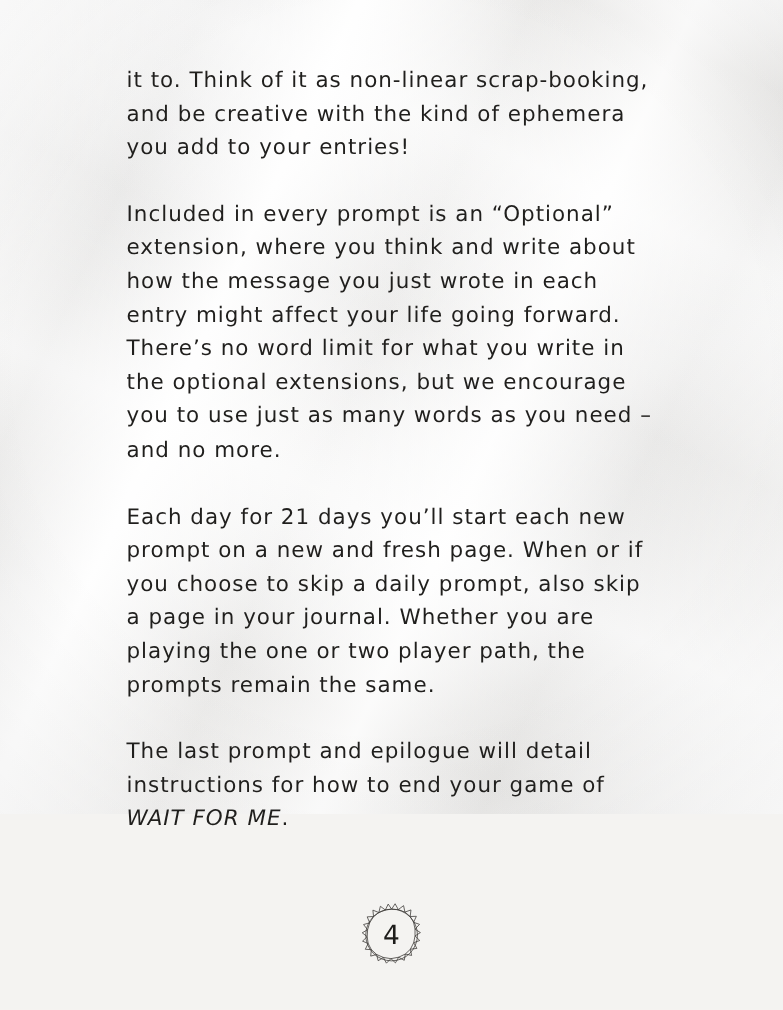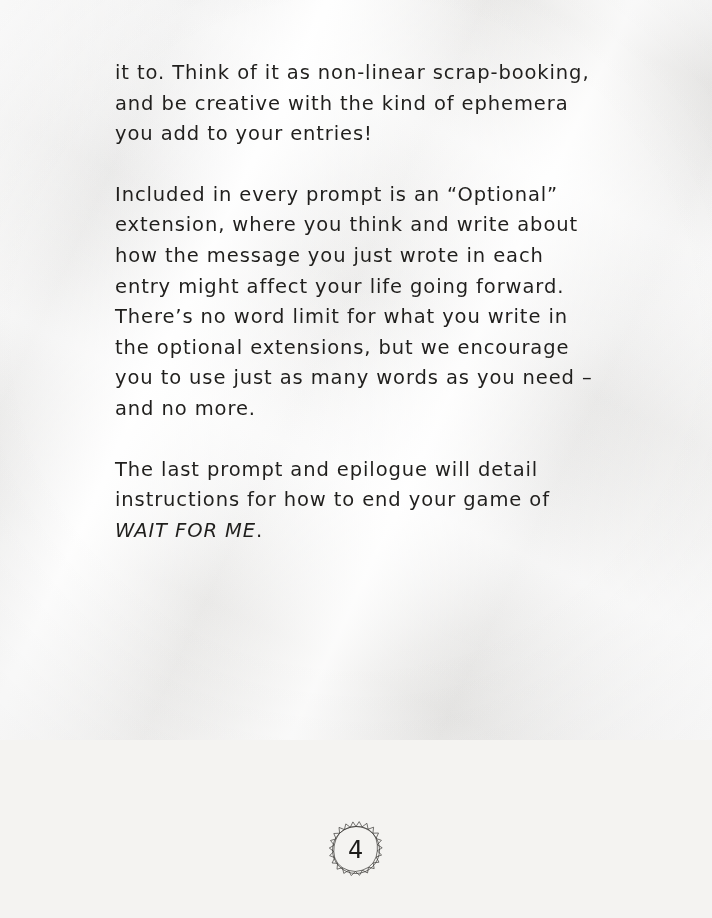--- a/index.html
+++ b/index.html
@@ -100,20 +100,21 @@
 </head>
 <body>
 
 <div class="page">
   <div class="paper-texture"></div>
   <div class="paper-vignette"></div>
 
   <div class="content">
     <p class="para">it to. Think of it as non-linear scrap-booking, and be creative with the kind of ephemera you add to your entries!</p>
     <p class="para">Included in every prompt is an “Optional” extension, where you think and write about how the message you just wrote in each entry might affect your life going forward. There’s no word limit for what you write in the optional extensions, but we encourage you to use just as many words as you need – and no more.</p>
+    <p class="para">Each day for 21 days you’ll start each new prompt on a new and fresh page. When or if you choose to skip a daily prompt, also skip a page in your journal. Whether you are playing the one or two player path, the prompts remain the same.</p>
     <p class="para"><span>The last prompt and epilogue will detail instructions for how to end your game of </span><span class="title-italic">WAIT FOR ME</span><span>.</span></p>
   </div>
 
   <div class="page-number-wrap">
     <div class="page-number-badge">
       <svg width="76" height="76" viewBox="0 0 76 76">
         <g stroke="#3a3835" stroke-width="0.7" fill="none">
           <circle cx="38" cy="38" r="23.5"></circle>
           <g>
             <path d="M38 14.5 L41.2 9.6 L44.1 14.9 Z"></path>

